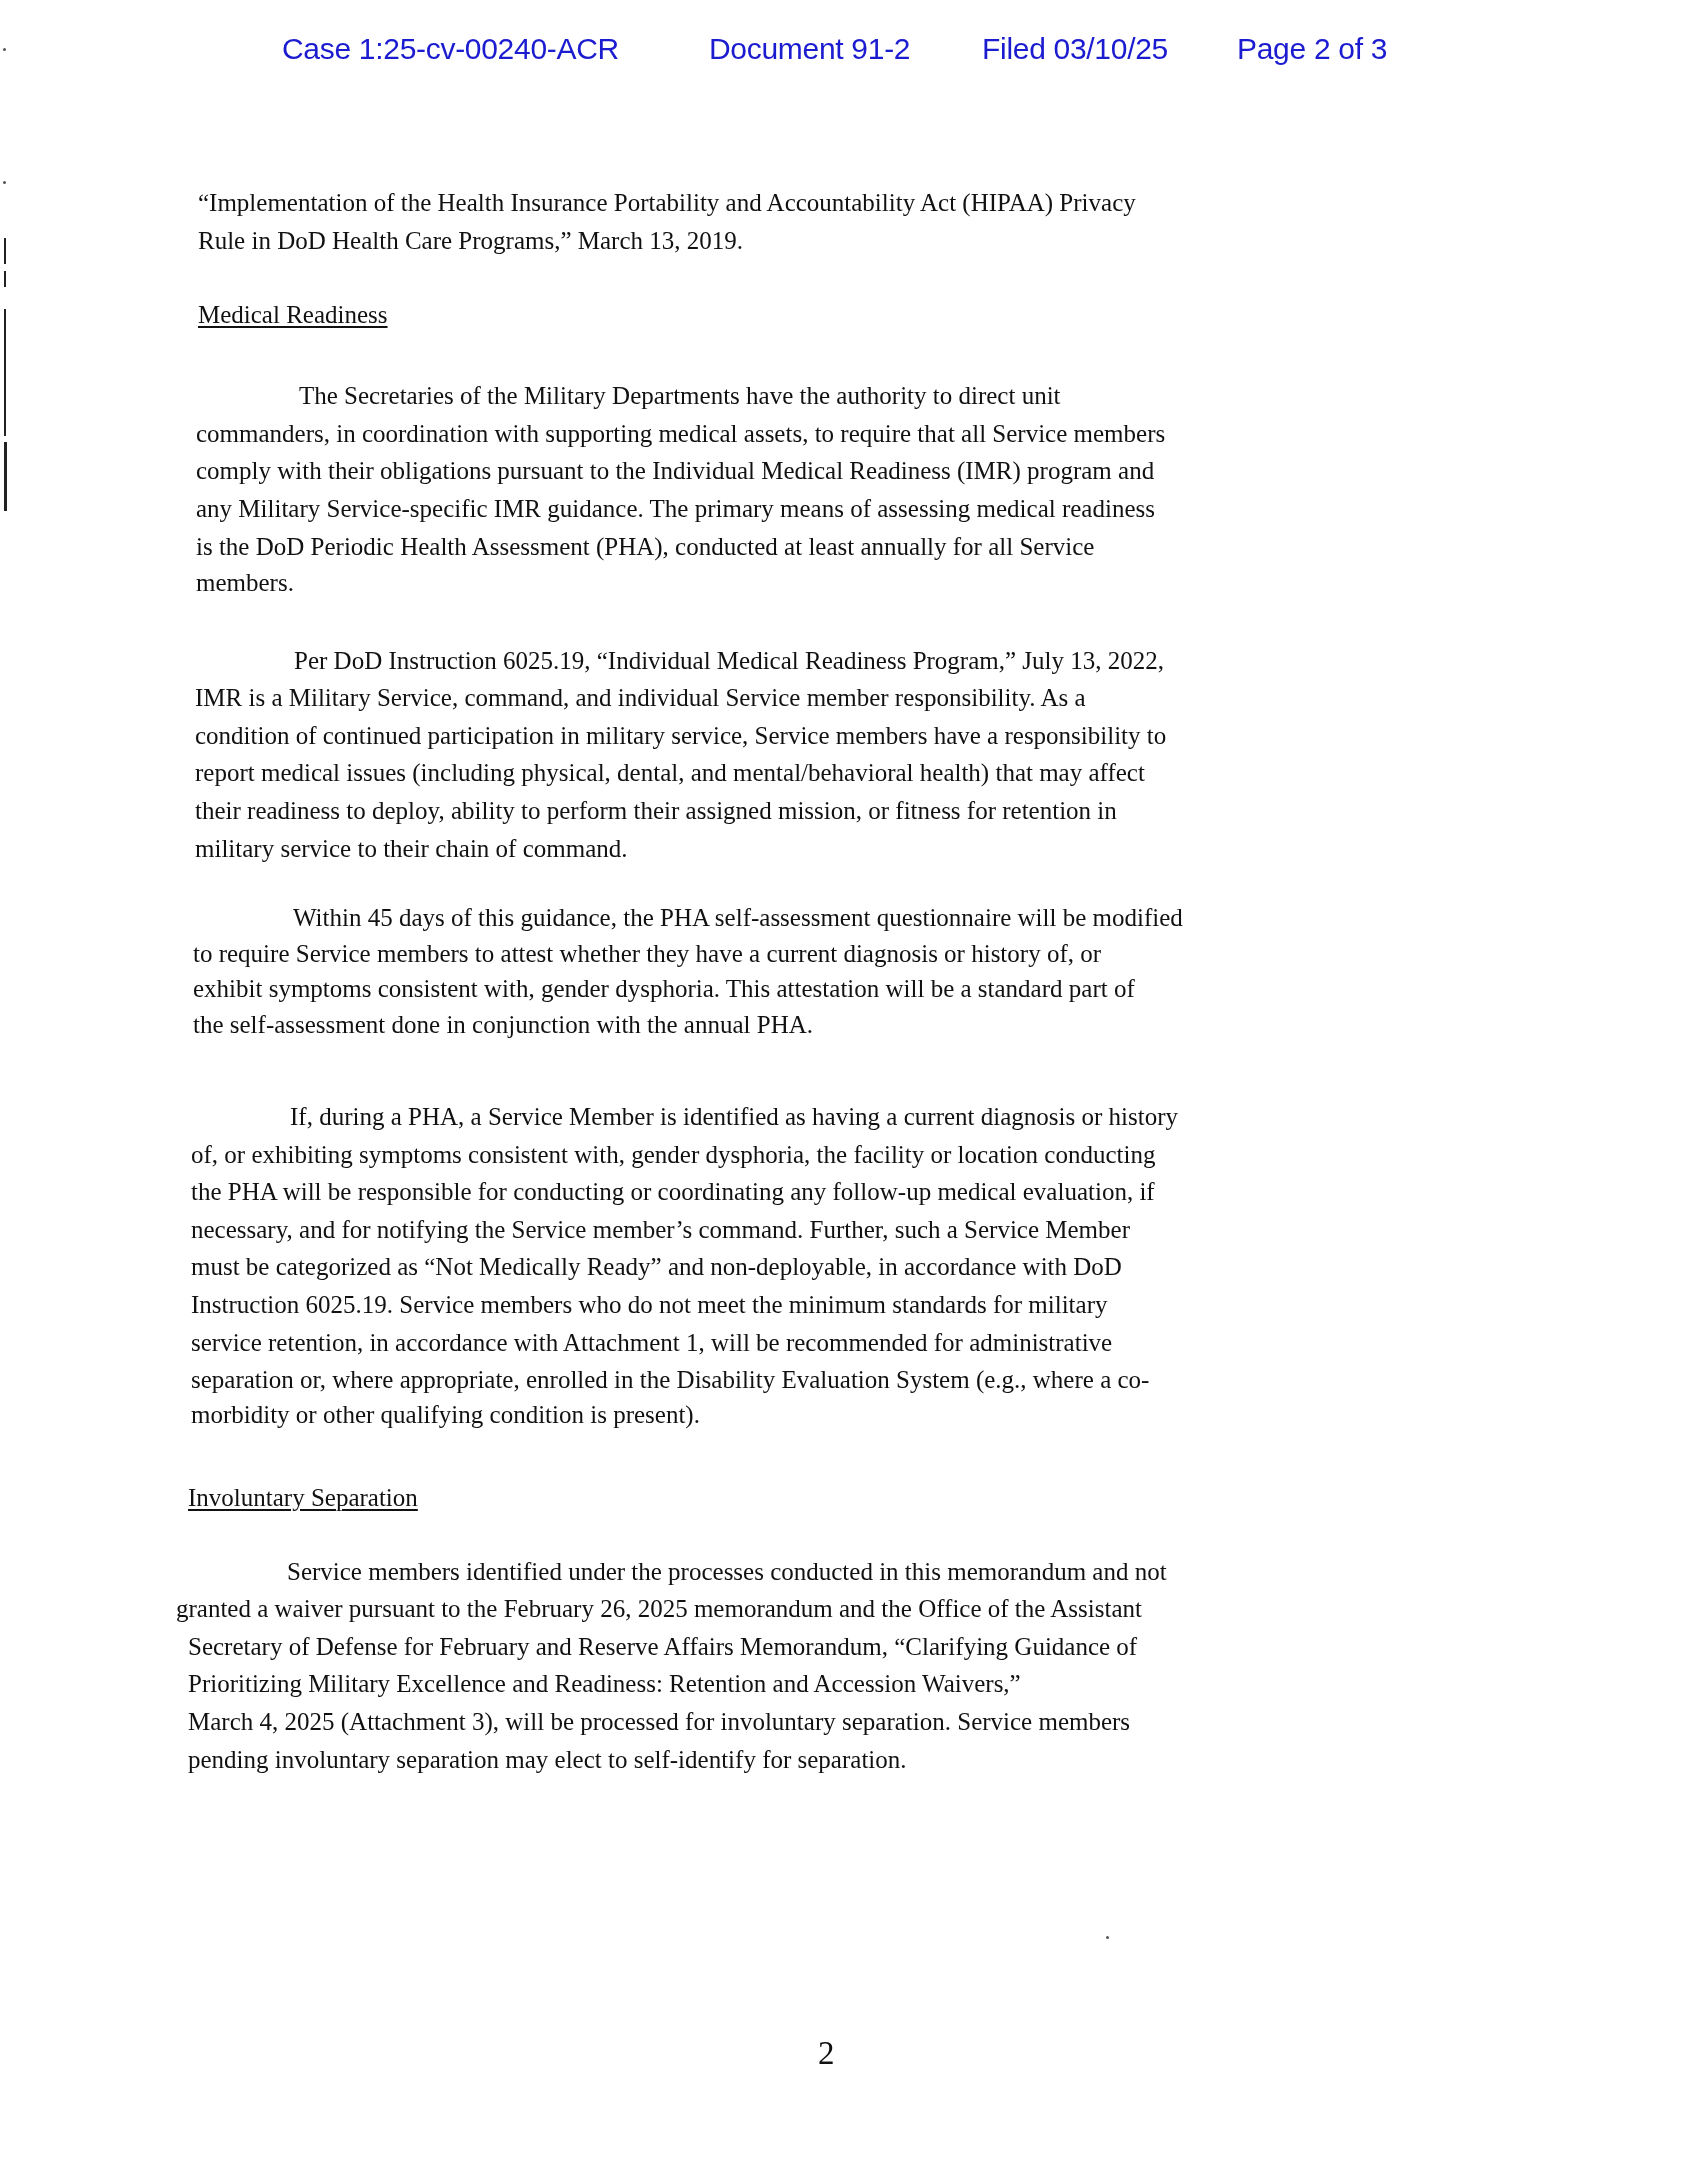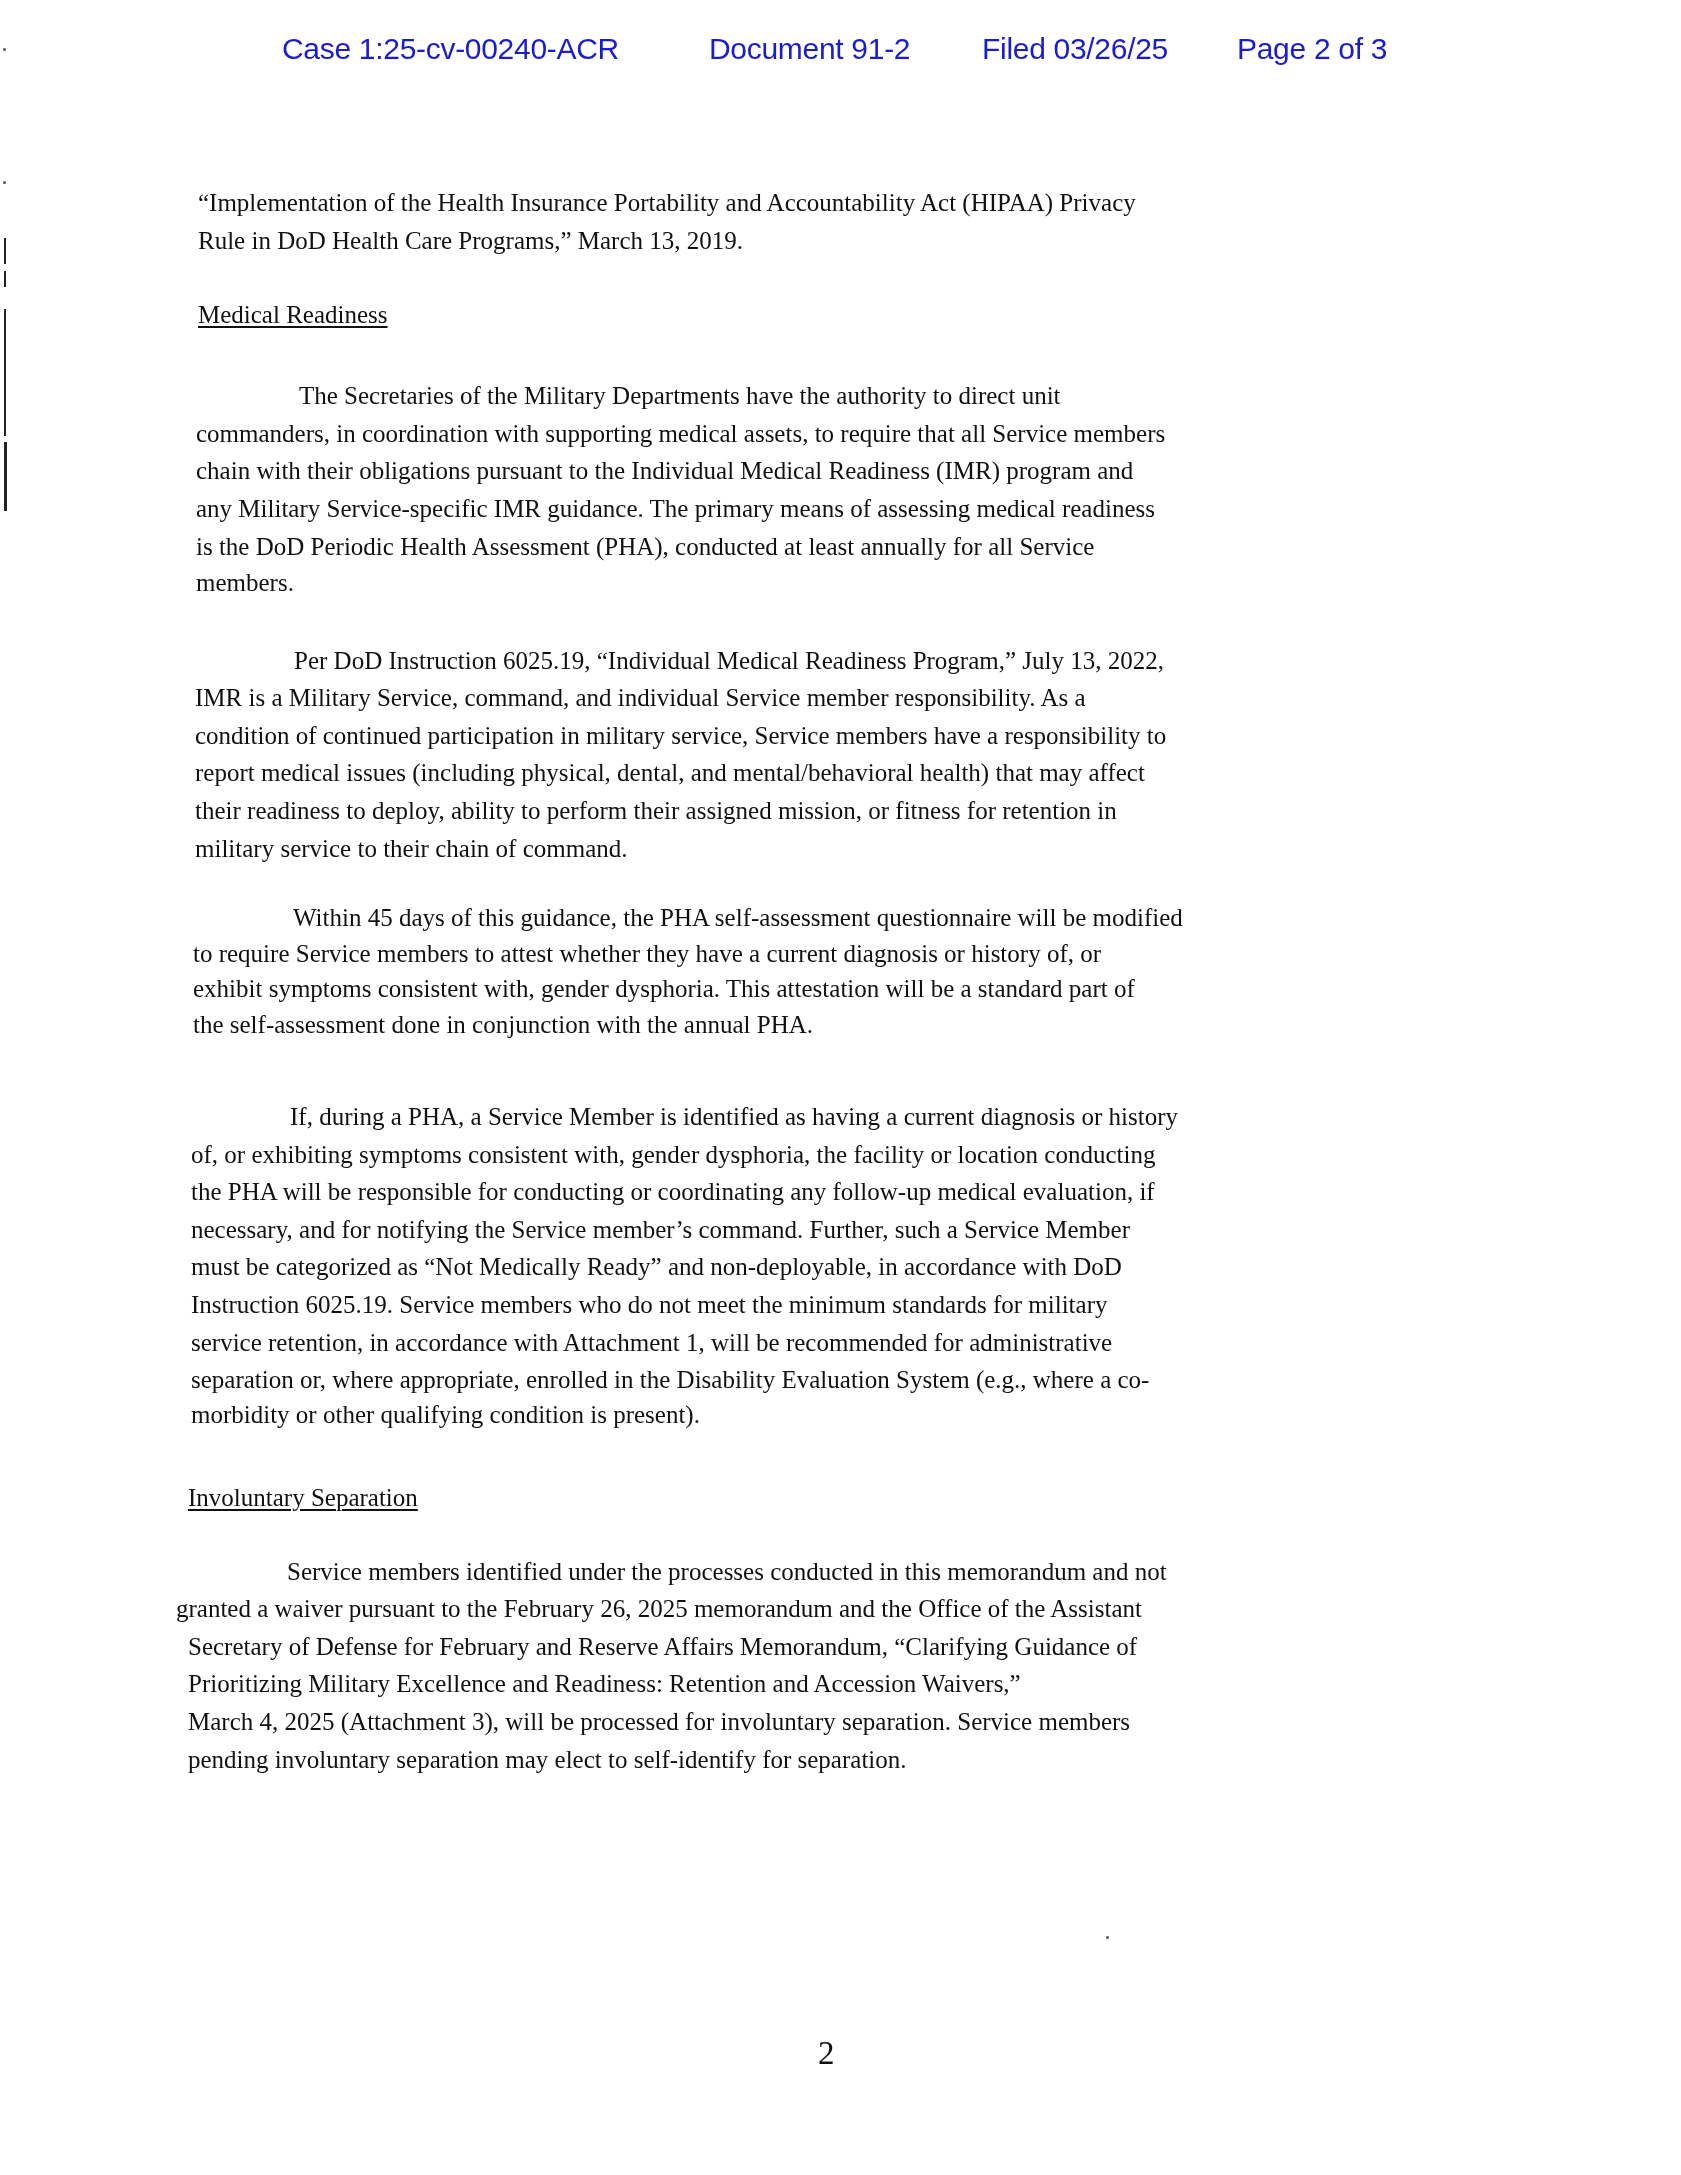--- a/index.html
+++ b/index.html
@@ -24,21 +24,21 @@
   .speck { position: absolute; width: 3px; height: 3px; background: #555; border-radius: 50%; }
 </style>
 </head>
 <body>
 
 <div class="page">
 
   <div>
     <span class="hdr" style="left:282px">Case 1:25-cv-00240-ACR</span>
     <span class="hdr" style="left:709px">Document 91-2</span>
-    <span class="hdr" style="left:982px">Filed 03/26/25</span>
+    <span class="hdr" style="left:982px">Filed 03/10/25</span>
     <span class="hdr" style="left:1237px">Page 2 of 3</span>
   </div>
 
   <div class="mark" style="top:238px;height:26px"></div>
   <div class="mark" style="top:271px;height:16px"></div>
   <div class="mark" style="top:309px;height:127px"></div>
   <div class="mark" style="top:442px;height:69px;width:3px"></div>
   <div class="speck" style="left:3px;top:48px"></div>
   <div class="speck" style="left:3px;top:181px"></div>
   <div class="speck" style="left:1106px;top:1936px"></div>
@@ -47,21 +47,21 @@
     <span class="ln" style="left:198px;top:184px">“Implementation of the Health Insurance Portability and Accountability Act (HIPAA) Privacy</span>
     <span class="ln" style="left:198px;top:222px">Rule in DoD Health Care Programs,” March 13, 2019.</span>
   </div>
 
   <div>
     <span class="ln heading" style="left:198px;top:296px">Medical Readiness</span>
 
     <div>
       <span class="ln" style="left:299px;top:377px">The Secretaries of the Military Departments have the authority to direct unit</span>
       <span class="ln" style="left:196px;top:415px">commanders, in coordination with supporting medical assets, to require that all Service members</span>
-      <span class="ln" style="left:196px;top:452px">chain with their obligations pursuant to the Individual Medical Readiness (IMR) program and</span>
+      <span class="ln" style="left:196px;top:452px">comply with their obligations pursuant to the Individual Medical Readiness (IMR) program and</span>
       <span class="ln" style="left:196px;top:490px">any Military Service-specific IMR guidance.  The primary means of assessing medical readiness</span>
       <span class="ln" style="left:196px;top:528px">is the DoD Periodic Health Assessment (PHA), conducted at least annually for all Service</span>
       <span class="ln" style="left:196px;top:564px">members.</span>
     </div>
 
     <div>
       <span class="ln" style="left:294px;top:642px">Per DoD Instruction 6025.19, “Individual Medical Readiness Program,” July 13, 2022,</span>
       <span class="ln" style="left:195px;top:679px">IMR is a Military Service, command, and individual Service member responsibility.  As a</span>
       <span class="ln" style="left:195px;top:717px">condition of continued participation in military service, Service members have a responsibility to</span>
       <span class="ln" style="left:195px;top:754px">report medical issues (including physical, dental, and mental/behavioral health) that may affect</span>

